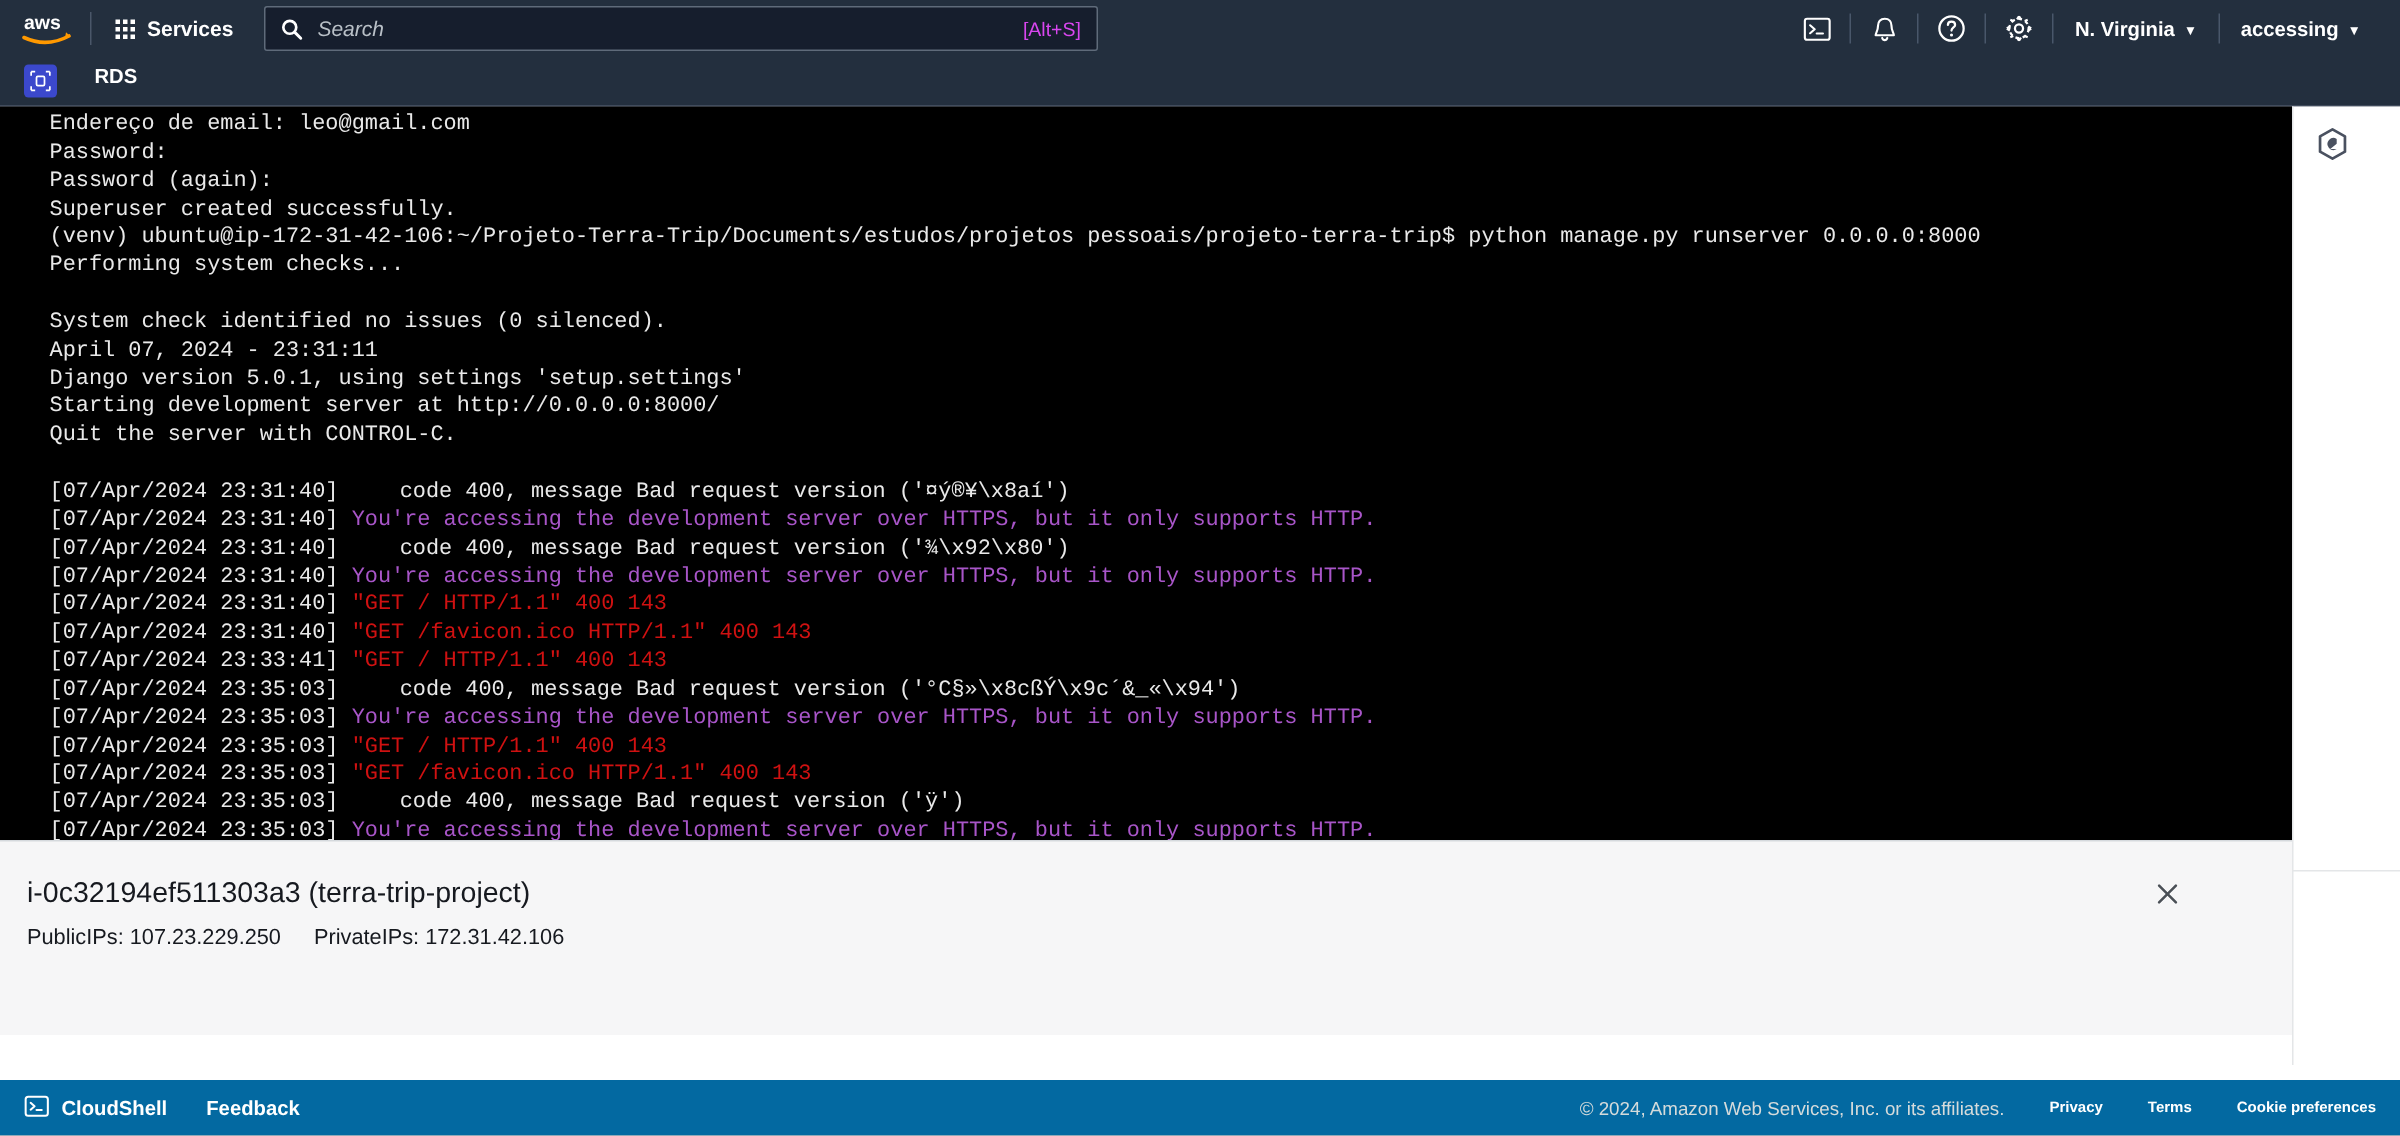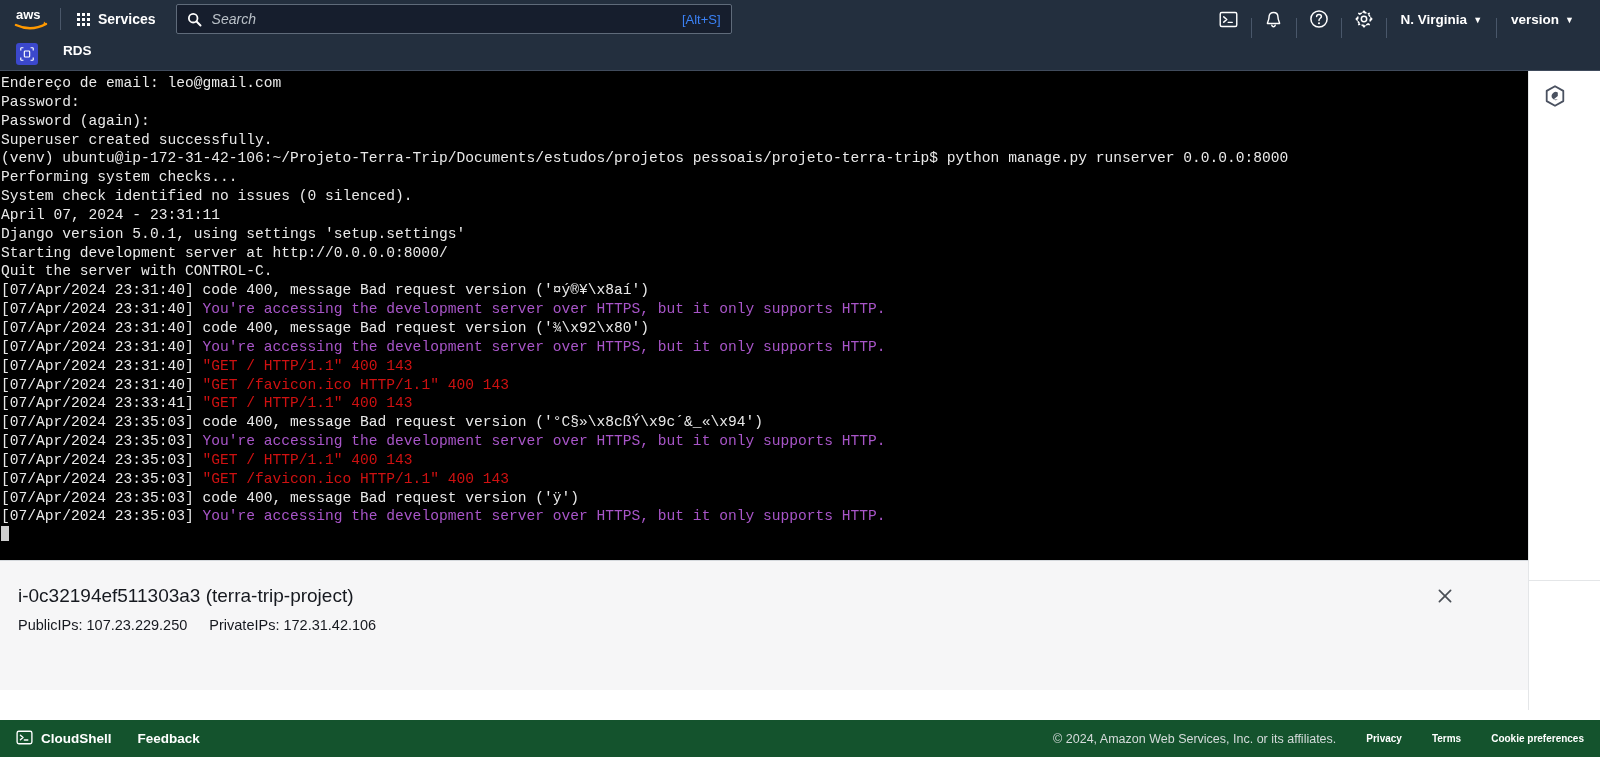--- a/index.html
+++ b/index.html
@@ -60,25 +60,25 @@
     cursor: text;
   }
   .search-icon { flex: 0 0 auto; margin-right: 10px; display: flex; }
   .search-input {
     flex: 1 1 auto;
     background: transparent; border: none; outline: none;
     color: #d5dbdb; font-size: 14px; font-style: italic;
     font-family: "Liberation Sans", sans-serif;
   }
   .search-input::placeholder { color: #b9c0c7; font-style: italic; opacity: 1; }
-  .search-hint { color: #3b82f6; font-size: 13px; flex: 0 0 auto; text-align: center; }
+  .search-hint { color: #d946ef; font-size: 13px; flex: 0 0 auto; text-align: center; }
 
   .topnav-right {
     margin-left: auto;
-    display: flex; align-items: flex-end; height: 38px;
+    display: flex; align-items: center; height: 38px;
   }
   .tn-icon {
     width: 44px; height: 38px;
     display: flex; align-items: center; justify-content: center;
     cursor: pointer;
   }
   .tn-div { width: 1px; height: 20px; background: #495card; background: #49576a; }
   .tn-text {
     color: #ffffff; font-size: 13.5px; font-weight: 600;
     padding: 0 14px; height: 38px;
@@ -118,21 +118,21 @@
     cursor: text;
   }
   .term-line {
     font-family: "Liberation Mono", "DejaVu Sans Mono", monospace;
     font-size: 14.6px;
     line-height: 18.85px;
     color: #e8e8e8;
     white-space: pre;
     letter-spacing: 0px;
   }
-  .c-white   { color: #e9e9e9; }
+  .c-white   { color: #e9e9e9; margin-left: 32px; }
   .c-magenta { color: #a855c8; }
   .c-red     { color: #cf1111; }
   .cursor-block {
     display: inline-block;
     width: 8px; height: 15px;
     background: #cfcfcf;
     vertical-align: -2px;
   }
 
   
@@ -176,21 +176,21 @@
     width: 72px; height: 130px;
     background: #ffffff;
     border-left: 1px solid #e4e6e8;
     border-top: 1px solid #e4e6e8;
   }
 
   
   .footer {
     position: absolute; bottom: 0; left: 0;
     width: 1600px; height: 37px;
-    background: #14532d;
+    background: #0369a1;
     display: flex; align-items: center;
     padding: 0 16px;
   }
   .footer-left { display: flex; align-items: center; gap: 26px; }
   .footer-item {
     color: #ffffff; font-size: 13.5px; font-weight: 700;
     display: flex; align-items: center; gap: 8px;
     cursor: pointer; white-space: nowrap;
   }
   .footer-right {
@@ -284,21 +284,21 @@
       </div>
       <div class="tn-div"></div>
 
       <div class="tn-text">
         <span>N. Virginia</span>
         <span class="caret">▼</span>
       </div>
       <div class="tn-div"></div>
 
       <div class="tn-text">
-        <span>version</span>
+        <span>accessing</span>
         <span class="caret">▼</span>
       </div>
     </div>
   </div>
 
   <div class="service-bar">
     <div class="rds-chip">
       <span class="rds-icon">
         <svg width="16" height="16" viewBox="0 0 18 18" aria-hidden="true">
           <g stroke="#ffffff" stroke-width="1.3" fill="none">

